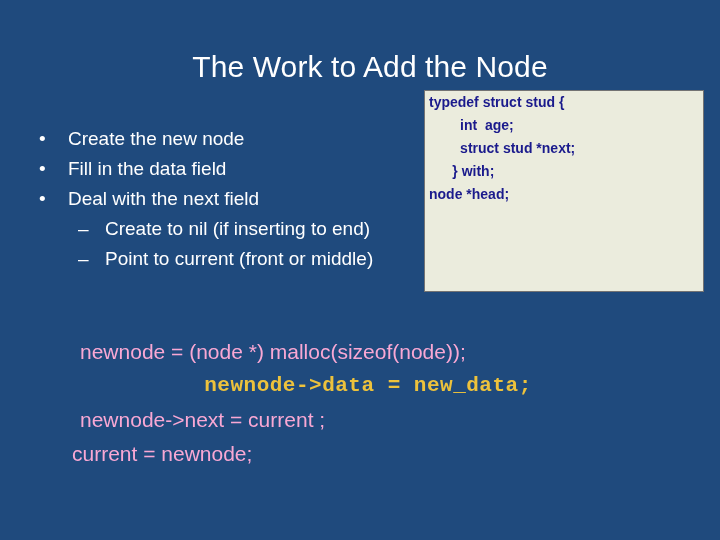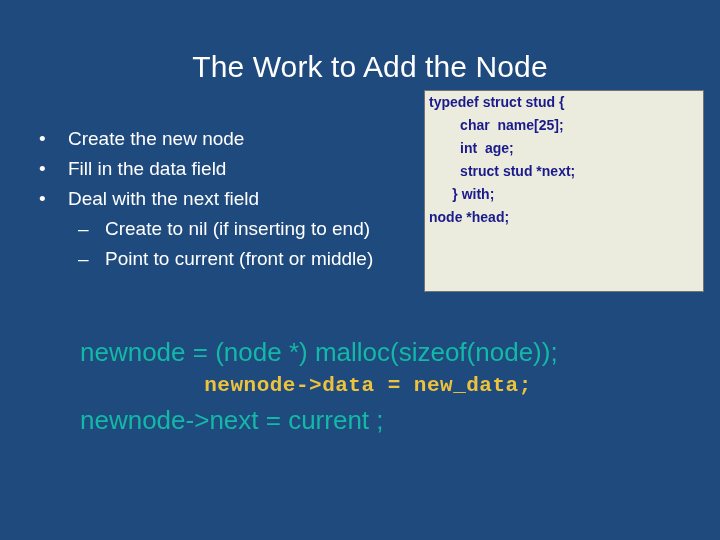--- a/index.html
+++ b/index.html
@@ -102,23 +102,23 @@
 
   
   #code-block {
     position: absolute;
     left: 56px;
     top: 335px;
     width: 600px;
     z-index: 1;
   }
   .code-line {
-    color: #14b8a6;
+    color: #f9a8d4;
     font-family: "Liberation Sans", sans-serif;
-    font-size: 26px;
+    font-size: 21px;
     line-height: 34px;
     white-space: pre;
   }
   .code-line.indent {
     padding-left: 24px;
   }
   .code-line.indent-small {
     padding-left: 16px;
   }
   .code-line.highlight {
@@ -161,26 +161,26 @@
 
     <div class="bullet-row level2">
       <span class="marker">–</span>
       <span class="bullet-text">Point to current (front or middle)</span>
     </div>
 
   </div>
 
   <div id="struct-box">
     <div class="struct-line">typedef struct stud {</div>
-    <div class="struct-line">        char  name[25];</div>
     <div class="struct-line">        int  age;</div>
     <div class="struct-line">        struct stud *next;</div>
     <div class="struct-line">      } with;</div>
     <div class="struct-line">node *head;</div>
   </div>
 
   <div id="code-block">
     <div class="code-line indent">newnode = (node *) malloc(sizeof(node));</div>
     <div class="code-line indent highlight">newnode-&gt;data = new_data;</div>
     <div class="code-line indent">newnode-&gt;next = current ;</div>
+    <div class="code-line indent-small">current = newnode;</div>
   </div>
 
 </div>
 
 </body></html>

